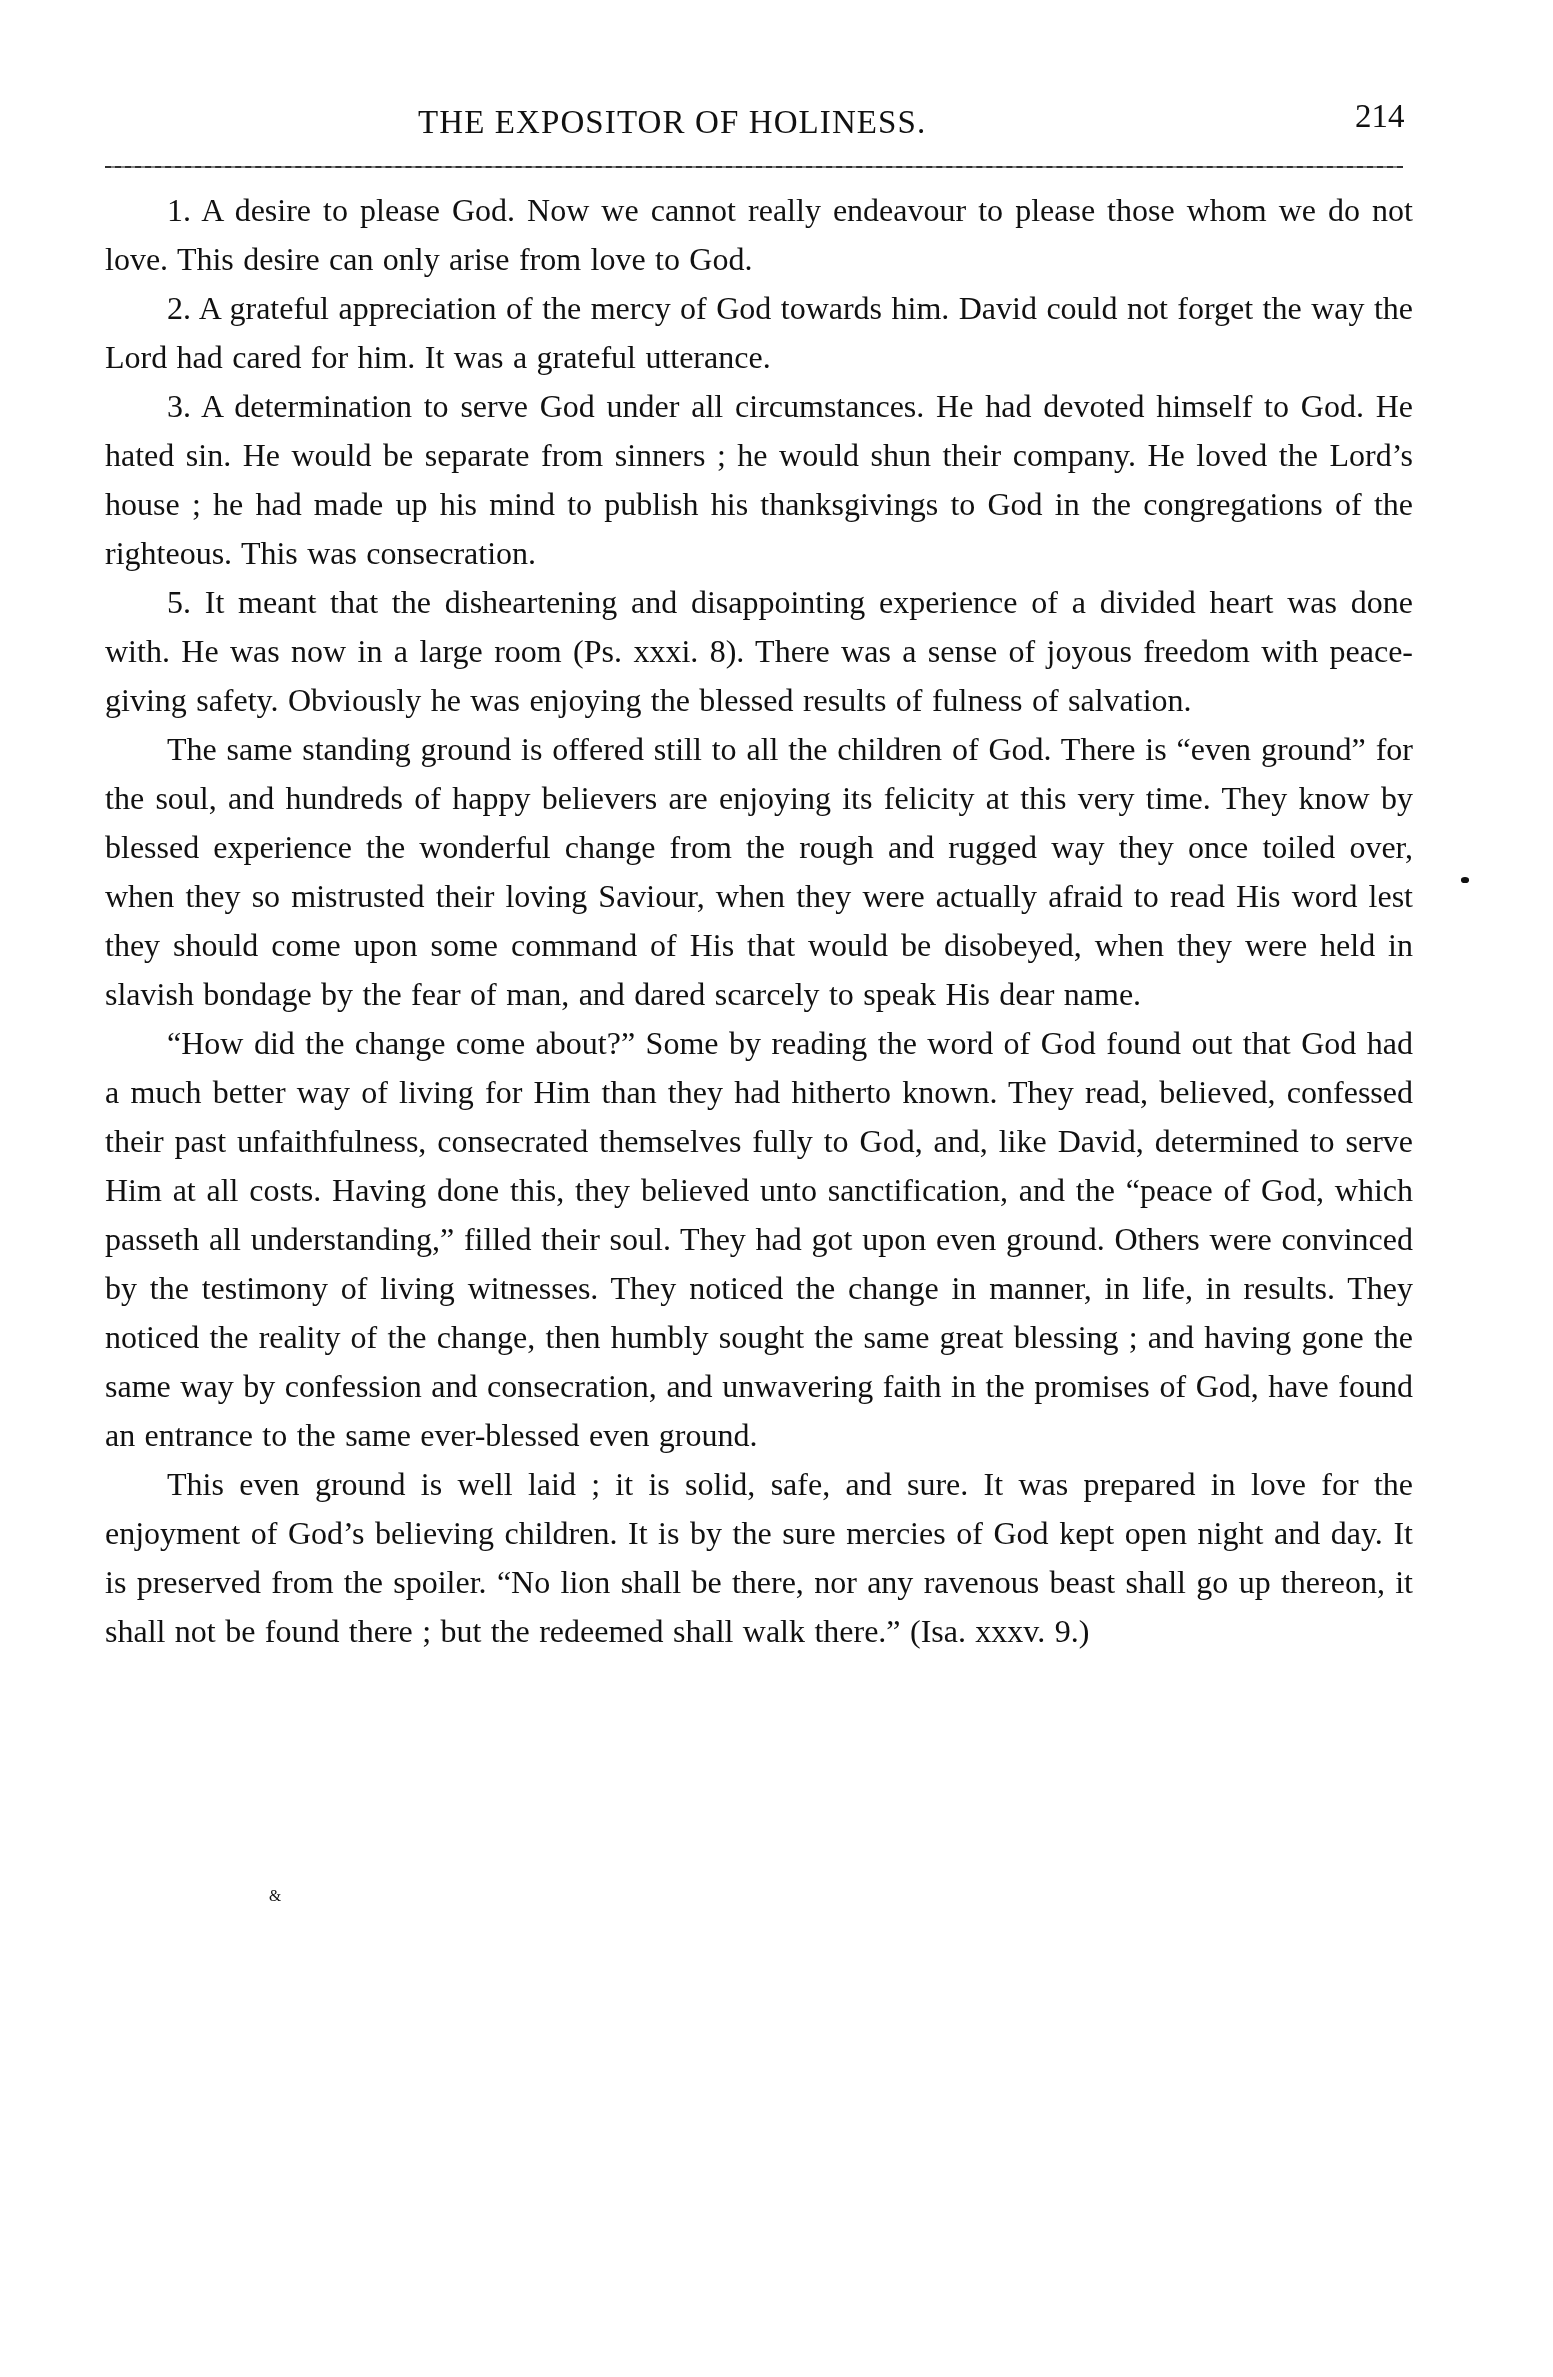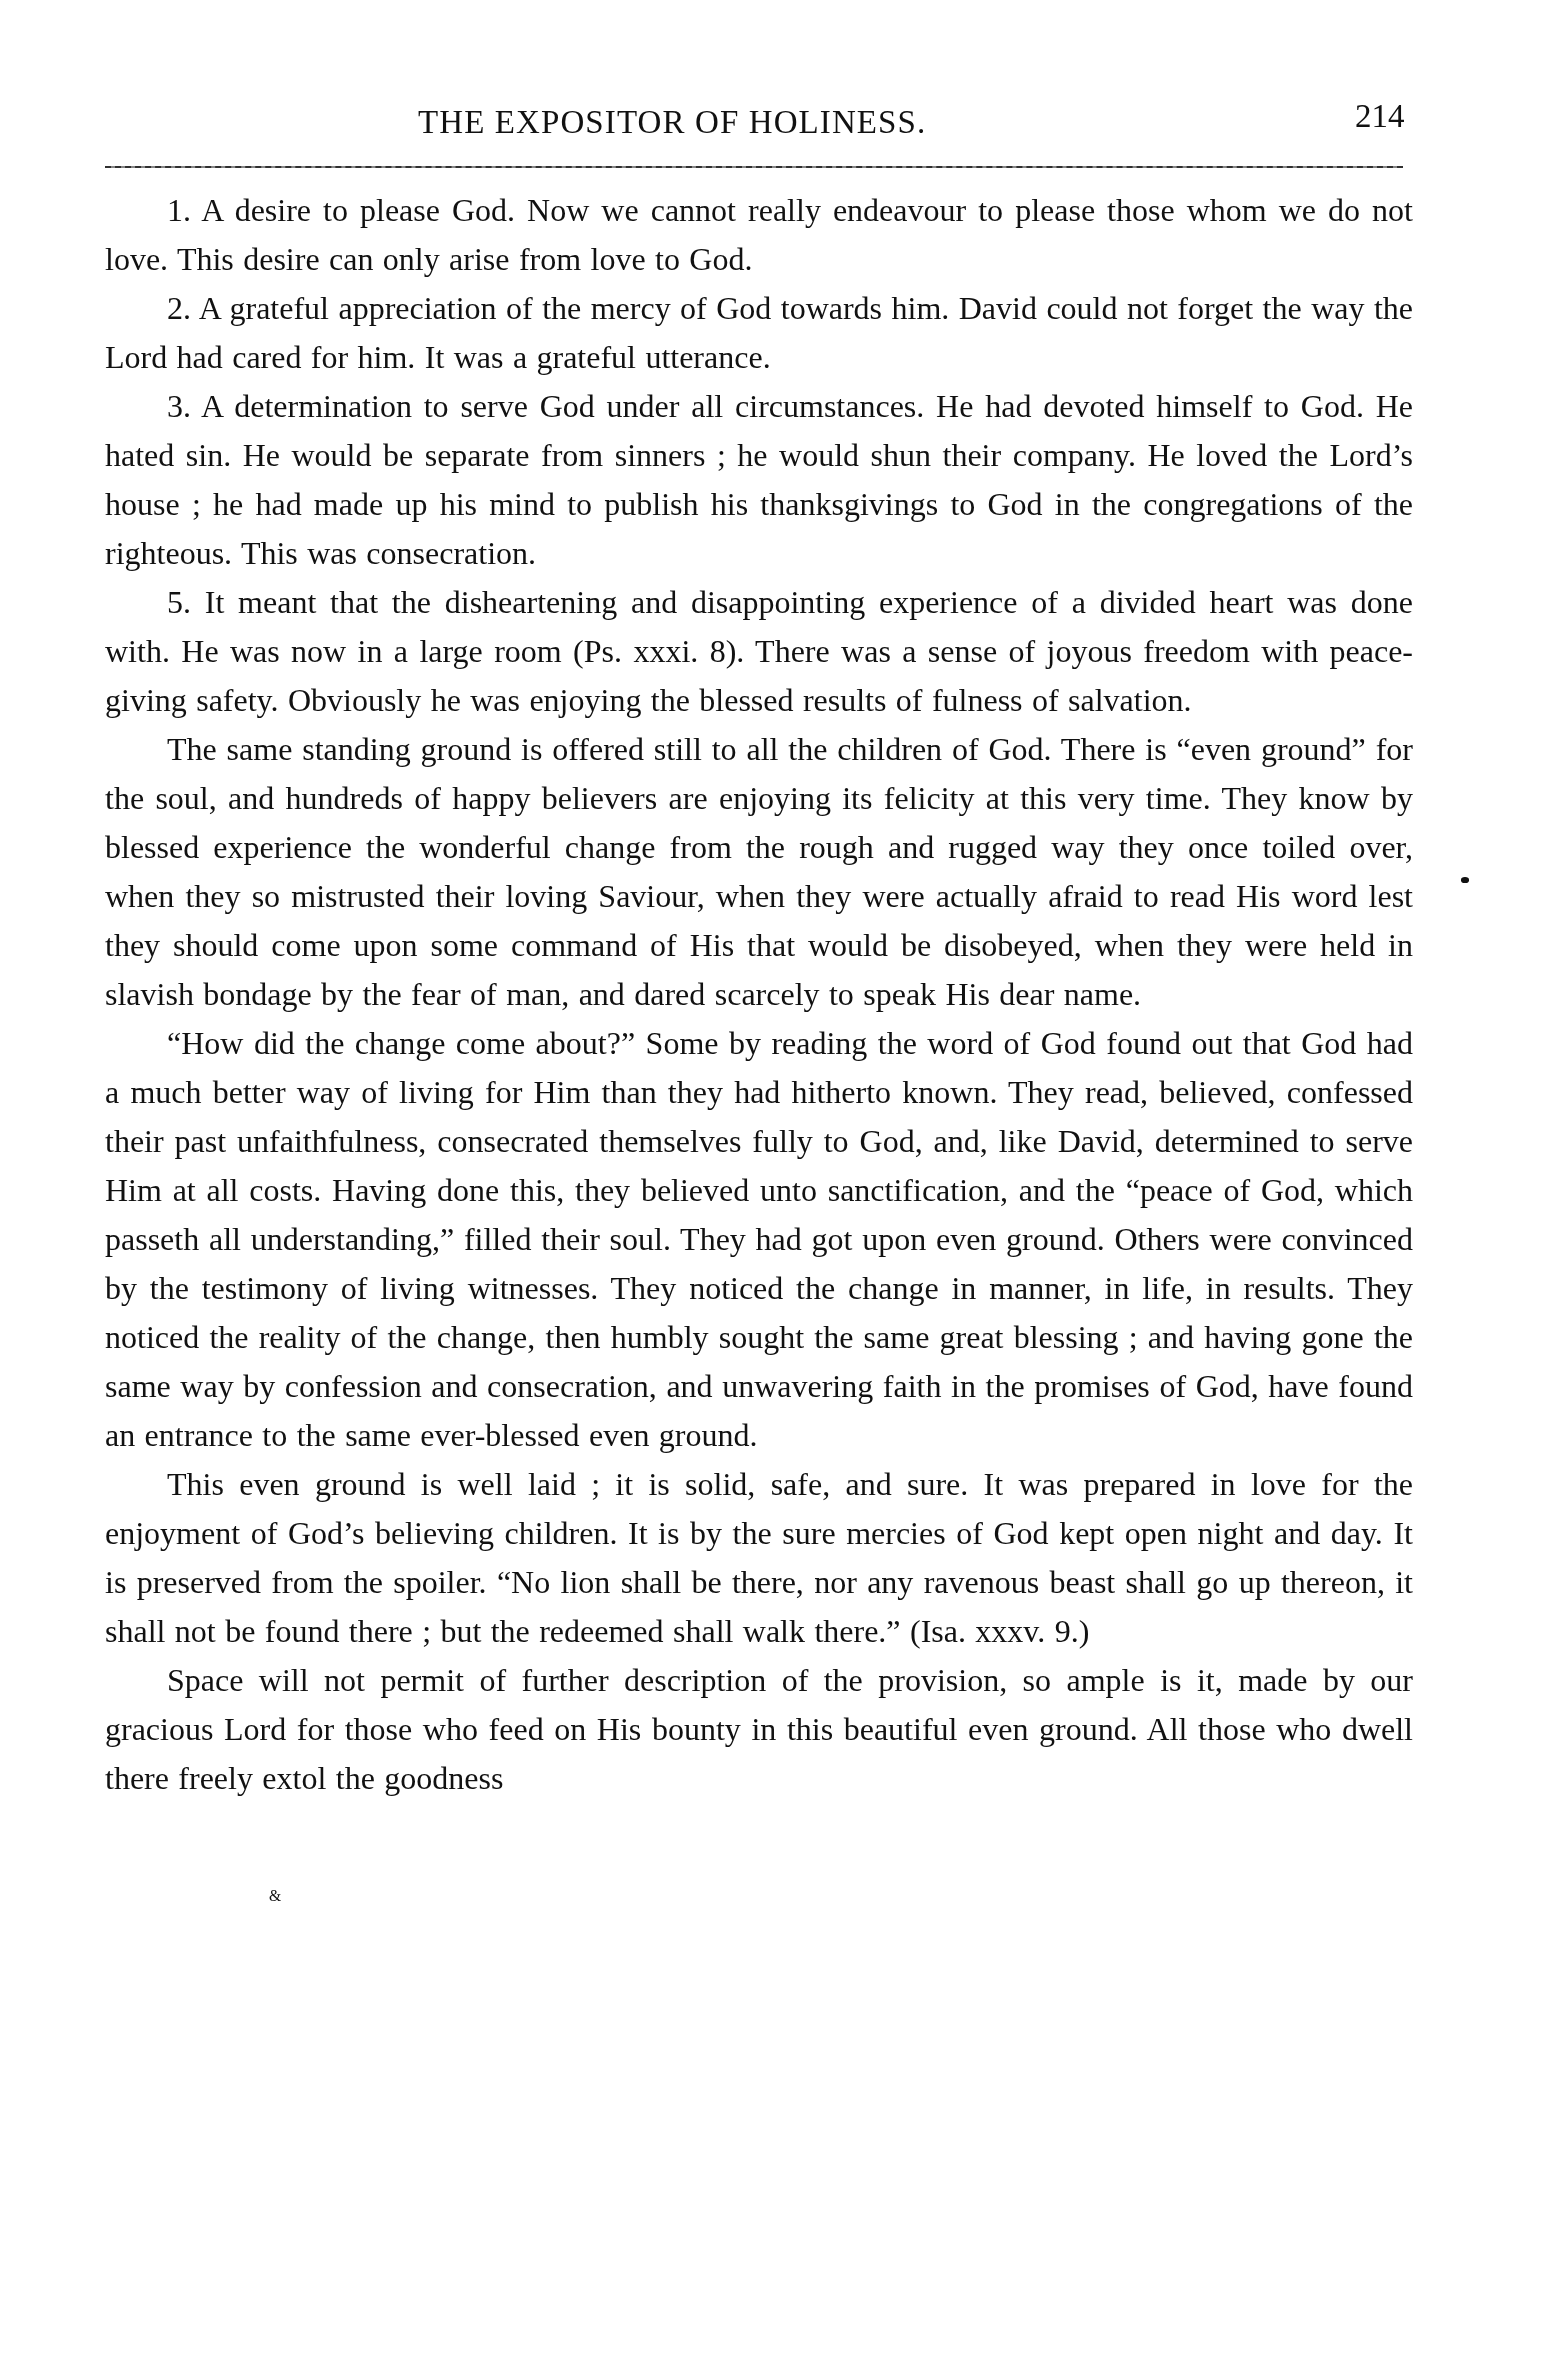--- a/index.html
+++ b/index.html
@@ -93,18 +93,17 @@
 <div class="head-rule solid"></div>
 
 <div class="body-text">
   <p>1. A desire to please God. Now we cannot really endeavour to please those whom we do not love. This desire can only arise from love to God.</p>
   <p>2. A grateful appreciation of the mercy of God towards him. David could not forget the way the Lord had cared for him. It was a grateful utterance.</p>
   <p>3. A determination to serve God under all circumstances. He had devoted himself to God. He hated sin. He would be separate from sinners ; he would shun their company. He loved the Lord’s house ; he had made up his mind to publish his thanksgivings to God in the congregations of the righteous. This was consecration.</p>
   <p>5. It meant that the disheartening and disappointing experience of a divided heart was done with. He was now in a large room (Ps. xxxi. 8). There was a sense of joyous freedom with peace-giving safety. Obviously he was enjoying the blessed results of fulness of salvation.</p>
   <p>The same standing ground is offered still to all the children of God. There is “even ground” for the soul, and hundreds of happy believers are enjoying its felicity at this very time. They know by blessed experience the wonderful change from the rough and rugged way they once toiled over, when they so mistrusted their loving Saviour, when they were actually afraid to read His word lest they should come upon some command of His that would be disobeyed, when they were held in slavish bondage by the fear of man, and dared scarcely to speak His dear name.</p>
   <p>“How did the change come about?” Some by reading the word of God found out that God had a much better way of living for Him than they had hitherto known. They read, believed, confessed their past unfaithfulness, consecrated themselves fully to God, and, like David, determined to serve Him at all costs. Having done this, they believed unto sanctification, and the “peace of God, which passeth all understanding,” filled their soul. They had got upon even ground. Others were convinced by the testimony of living witnesses. They noticed the change in manner, in life, in results. They noticed the reality of the change, then humbly sought the same great blessing ; and having gone the same way by confession and consecration, and unwavering faith in the promises of God, have found an entrance to the same ever-blessed even ground.</p>
   <p>This even ground is well laid ; it is solid, safe, and sure. It was prepared in love for the enjoyment of God’s believing children. It is by the sure mercies of God kept open night and day. It is preserved from the spoiler. “No lion shall be there, nor any ravenous beast shall go up thereon, it shall not be found there ; but the redeemed shall walk there.” (Isa. xxxv. 9.)</p>
-  <p>Space will not permit of further description of the provision, so ample is it, made by our gracious Lord for those who feed on His bounty in this beautiful even ground. All those who dwell there freely extol the goodness</p>
 </div>
 
 <div class="stray-dot"></div>
 <span class="stray-mark">&amp;</span>
 
 
 </body></html>

